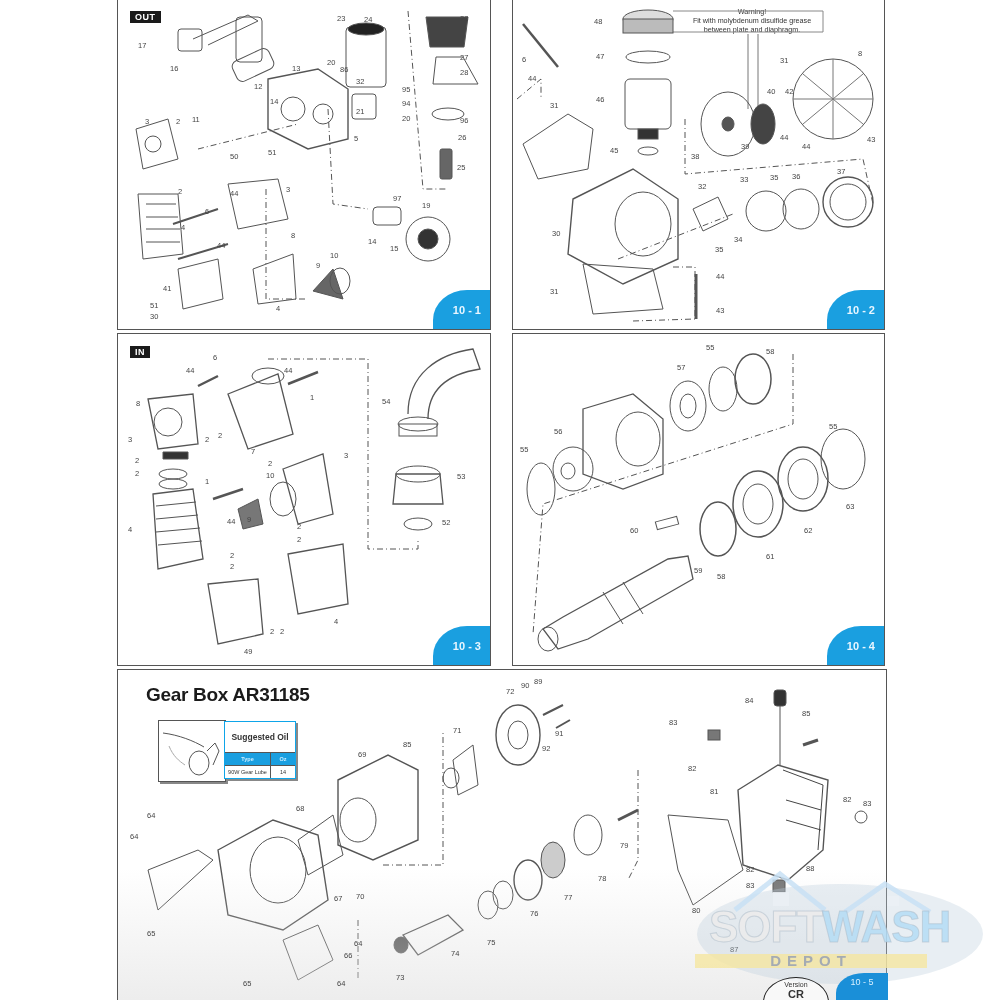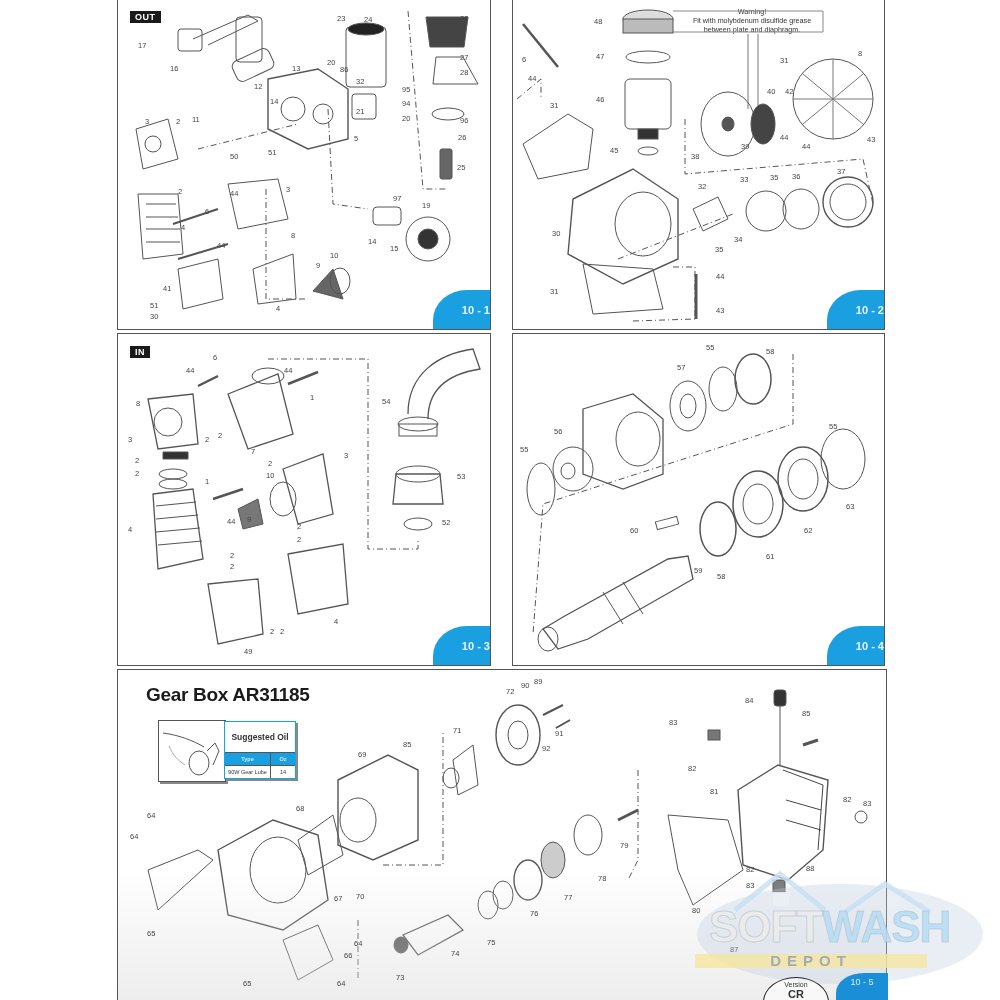--- a/index.html
+++ b/index.html
@@ -3,21 +3,21 @@
 <meta charset="utf-8">
 <style>
   html, body { margin:0; padding:0; }
   body { width:1000px; height:1000px; background:#ffffff; position:relative; overflow:hidden;
          font-family:"Liberation Sans", sans-serif; color:#333; }
   .panel { position:absolute; border:1.5px solid #555; background:#fff; box-sizing:border-box; overflow:hidden; }
   .tag { position:absolute; left:12px; top:12px; background:#1a1a1a; color:#fff; font-weight:bold;
          font-size:9px; padding:1px 5px; letter-spacing:0.5px; }
   .badge { position:absolute; right:-1px; bottom:-1px; width:58px; height:40px; background:#1a9fe0;
            border-top-left-radius:34px 30px; color:#e8f6ff; font-weight:bold; font-size:11px;
-           display:flex; align-items:center; justify-content:flex-end; padding-right:1px; box-sizing:border-box; }
+           display:flex; align-items:center; justify-content:flex-end; padding-right:10px; box-sizing:border-box; }
   .lbl { position:absolute; font-size:7.5px; color:#444; line-height:1; white-space:nowrap; }
   svg.art { position:absolute; left:0; top:0; }
   .gb-title { position:absolute; left:28px; top:14px; font-size:19px; font-weight:bold; color:#1b1b1b; letter-spacing:-0.3px; }
   .oil-box { position:absolute; left:40px; top:50px; width:66px; height:60px; border:1px solid #555; box-shadow:2px 2px 0 #888; background:#fff; }
   .oil-table { position:absolute; left:106px; top:51px; width:70px; border:1px solid #0ea5e9; box-shadow:2px 2px 0 #888; background:#fff; }
   .oil-head { height:30px; display:flex; align-items:center; justify-content:center; font-weight:bold; font-size:8.5px; color:#333; }
   .oil-row { display:flex; font-size:5.5px; }
   .oil-row.h { background:#1a9fe0; color:#cdeeff; font-weight:bold; }
   .oil-row div { border-top:1px solid #555; padding:3px 2px; text-align:center; }
   .oil-row div:first-child { flex:1; border-right:1px solid #555; }

